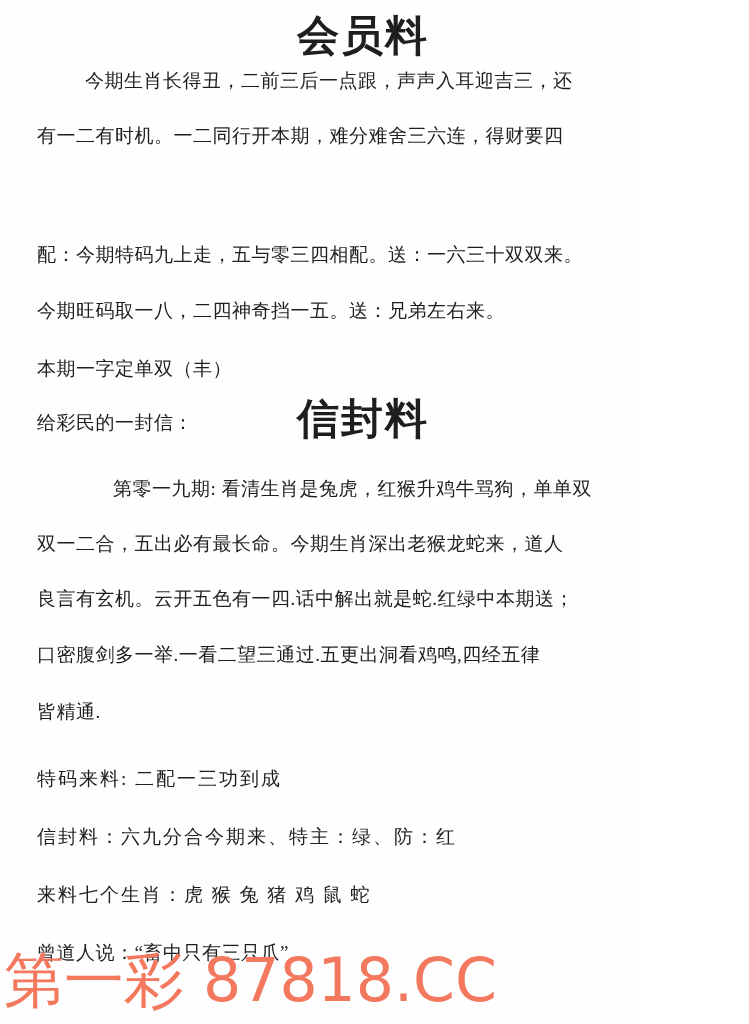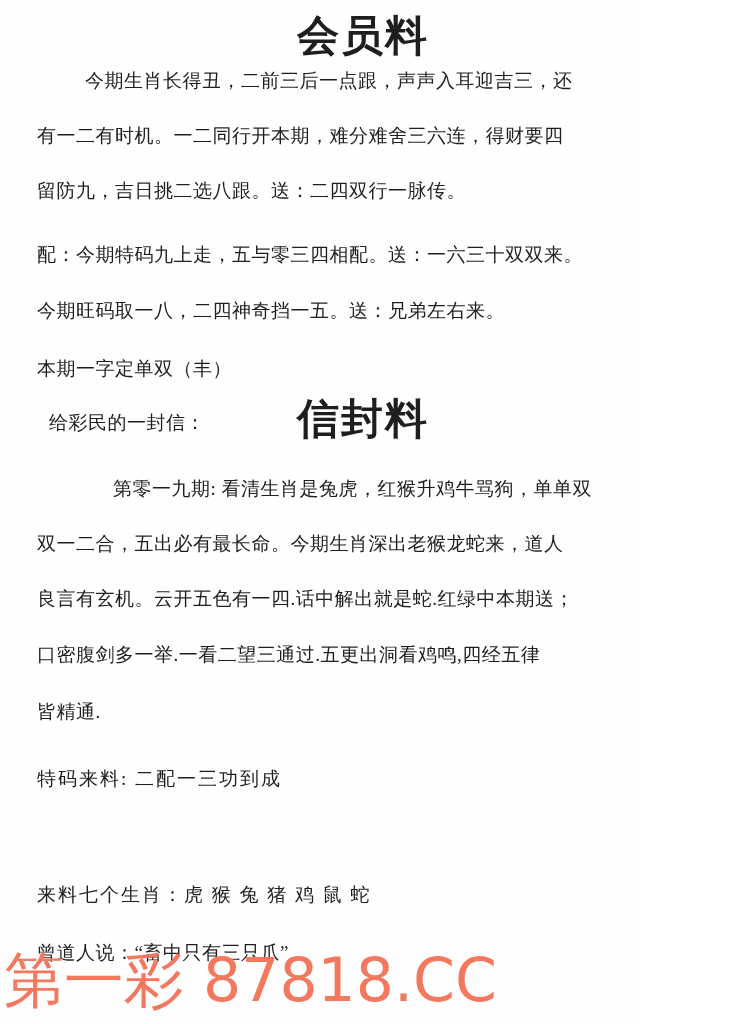--- a/index.html
+++ b/index.html
@@ -32,21 +32,21 @@
     letter-spacing: 0.5px;
     white-space: nowrap;
     z-index: 1;
   }
   .l1  { top: 68px;  left: 85px; }
   .l2  { top: 123px; left: 37px; }
   .l3  { top: 178px; left: 37px; }
   .l4  { top: 242px; left: 37px; }
   .l5  { top: 298px; left: 37px; }
   .l6  { top: 356px; left: 37px; }
-  .l7  { top: 410px; left: 37px; margin-left: 12px; }
+  .l7  { top: 410px; left: 37px; }
   .l8  { top: 476px; left: 113px; }
   .l9  { top: 531px; left: 37px; }
   .l10 { top: 586px; left: 37px; }
   .l11 { top: 642px; left: 37px; }
   .l12 { top: 699px; left: 37px; }
   .l13 { top: 766px; left: 37px; letter-spacing: 2px; }
   .l14 { top: 824px; left: 37px; letter-spacing: 2px; }
   .l15 { top: 882px; left: 37px; letter-spacing: 2px; }
   .l16 { top: 940px; left: 37px; }
   .footer-slogan {
@@ -80,34 +80,34 @@
 </style>
 </head>
 <body>
 
 <div class="page" style="background: rgb(254, 254, 254); color: rgb(30, 30, 30);">
 
   <div class="doc-title t1">会员料</div>
 
   <div class="line l1">今期生肖长得丑，二前三后一点跟，声声入耳迎吉三，还</div>
   <div class="line l2">有一二有时机。一二同行开本期，难分难舍三六连，得财要四</div>
-  <div class="line l3">留防九，吉日挑二选八跟。送：二四双行一脉传。</div>
   <div class="line l4">配：今期特码九上走，五与零三四相配。送：一六三十双双来。</div>
   <div class="line l5">今期旺码取一八，二四神奇挡一五。送：兄弟左右来。</div>
   <div class="line l6">本期一字定单双（丰）</div>
   <div class="line l7">给彩民的一封信：</div>
 
   <div class="doc-title t2">信封料</div>
 
   <div class="line l8">第零一九期: 看清生肖是兔虎，红猴升鸡牛骂狗，单单双</div>
   <div class="line l9">双一二合，五出必有最长命。今期生肖深出老猴龙蛇来，道人</div>
   <div class="line l10">良言有玄机。云开五色有一四.话中解出就是蛇.红绿中本期送；</div>
   <div class="line l11">口密腹剑多一举.一看二望三通过.五更出洞看鸡鸣,四经五律</div>
   <div class="line l12">皆精通.</div>
   <div class="line l13">特码来料: 二配一三功到成</div>
+  <div class="line l14">信封料：六九分合今期来、特主：绿、防：红</div>
   <div class="line l15">来料七个生肖：虎 猴 兔 猪 鸡 鼠 蛇</div>
   <div class="line l16">曾道人说：“畜中只有三只爪”</div>
 
 
   <div class="watermark" style="color: rgb(243, 120, 94);">第一彩 87818.CC</div>
 
   <div class="pct-marker">1%</div>
 
 </div>
 

